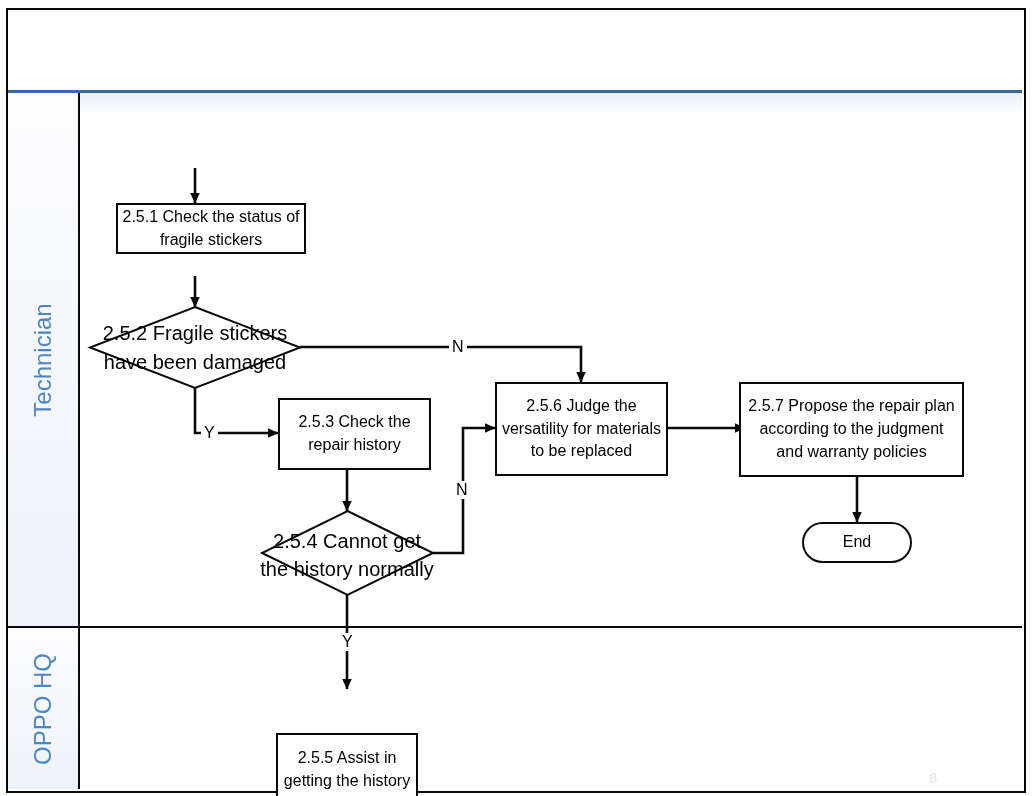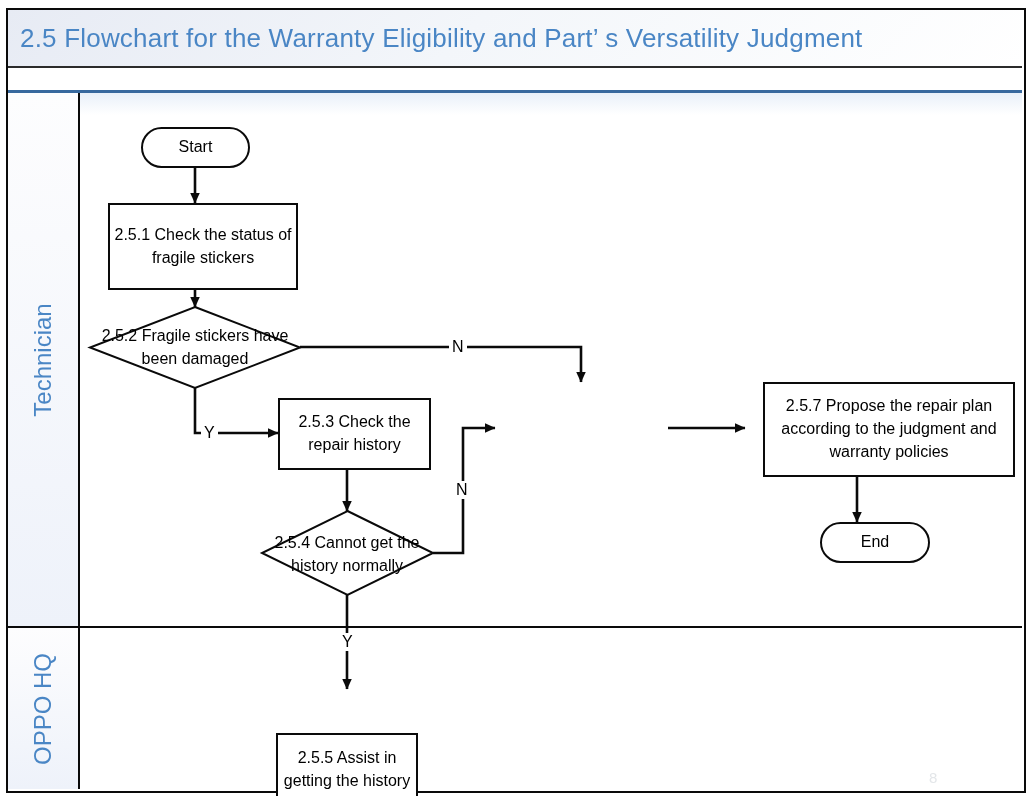--- a/index.html
+++ b/index.html
@@ -32,36 +32,33 @@
   .lane-cell.hq{top:628px;height:161px;}
   .lane-label{transform:rotate(-90deg);white-space:nowrap;font-size:24px;color:#4a86c5;}
   .vline{position:absolute;left:78px;top:93px;width:2px;height:696px;background:#0a0a0a;}
   .hline{position:absolute;left:8px;top:626px;width:1014px;height:2px;background:#0a0a0a;}
   
   .node{position:absolute;box-sizing:border-box;background:#fff;border:2px solid #0a0a0a;
     display:flex;align-items:center;justify-content:center;text-align:center;
     font-size:16px;line-height:1.42;padding:1px 3px;z-index:3;}
   .terminator{border-radius:21px;}
   .diamond-text{position:absolute;display:flex;align-items:center;justify-content:center;
-    text-align:center;font-size:16px;line-height:1.42;z-index:3;background:transparent;}
+    text-align:center;font-size:20px;line-height:1.42;z-index:3;background:transparent;}
   svg.overlay{position:absolute;left:0;top:0;z-index:2;}
   .edge-label{position:absolute;z-index:4;background:#fff;font-size:16px;line-height:1;
     padding:1px 3px;}
   .page-num{position:absolute;left:929px;top:769px;font-size:15px;color:#e3e6e9;z-index:1;}
 </style>
 </head>
 <body>
 
 <div class="page">
 
   <div class="frame"></div>
 
-  <div class="title-row">
-    <div class="title">2.5 Flowchart for the Warranty Eligibility and  Part’ s Versatility  Judgment</div>
-  </div>
 
   <div class="substrip"></div>
   <div class="body-tint"></div>
 
   <div class="lane-cell tech">
     <span class="lane-label">Technician</span>
   </div>
   <div class="lane-cell hq">
     <span class="lane-label">OPPO HQ</span>
   </div>
@@ -84,36 +81,36 @@
       <path d="M347 595 L347 689" marker-end="url(#ah)"></path>
       <path d="M668 428 L745 428" marker-end="url(#ah)"></path>
       <path d="M857 477 L857 522" marker-end="url(#ah)"></path>
     </g>
     <g stroke="#0a0a0a" stroke-width="2" fill="#ffffff">
       <polygon points="195,307 300,347.5 195,388 90,347.5"></polygon>
       <polygon points="347.5,511 433,553 347.5,595 262,553"></polygon>
     </g>
   </svg>
 
-  <div class="node terminator" style="left:141px;top:127px;width:109px;height:41px;">Start</div>
 
-  <div class="node" style="left:108px;top:203px;width:190px;height:87px;">2.5.1 Check the status of fragile stickers</div>
+  <div class="node" style="left:116px;top:203px;width:190px;height:51px;">2.5.1 Check the status of fragile stickers</div>
 
   <div class="diamond-text" style="left:95px;top:307px;width:200px;height:81px;">2.5.2 Fragile stickers have been damaged</div>
 
   <div class="node" style="left:278px;top:398px;width:153px;height:72px;">2.5.3 Check the repair history</div>
 
   <div class="diamond-text" style="left:257px;top:513px;width:180px;height:84px;">2.5.4 Cannot get the history normally</div>
 
   <div class="node" style="left:276px;top:689px;width:142px;height:73px;margin-top:44px;">2.5.5 Assist in getting  the history</div>
 
+  <div class="node" style="left:495px;top:382px;width:173px;height:94px;">2.5.6 Judge the versatility for materials to be replaced</div>
 
-  <div class="node" style="left:763px;top:382px;width:252px;height:95px;">2.5.7 Propose the repair plan according to the judgment and warranty policies</div>
+  <div class="node" style="left:739px;top:382px;width:225px;height:95px;">2.5.7 Propose the repair plan according to the judgment and warranty policies</div>
 
-  <div class="node terminator" style="left:820px;top:522px;width:110px;height:41px;">End</div>
+  <div class="node terminator" style="left:802px;top:522px;width:110px;height:41px;">End</div>
 
   <div class="edge-label" style="left:201px;top:424px;">Y</div>
   <div class="edge-label" style="left:449px;top:338px;">N</div>
   <div class="edge-label" style="left:453px;top:481px;">N</div>
   <div class="edge-label" style="left:339px;top:633px;">Y</div>
 
   <div class="page-num">8</div>
 
 </div>
 

